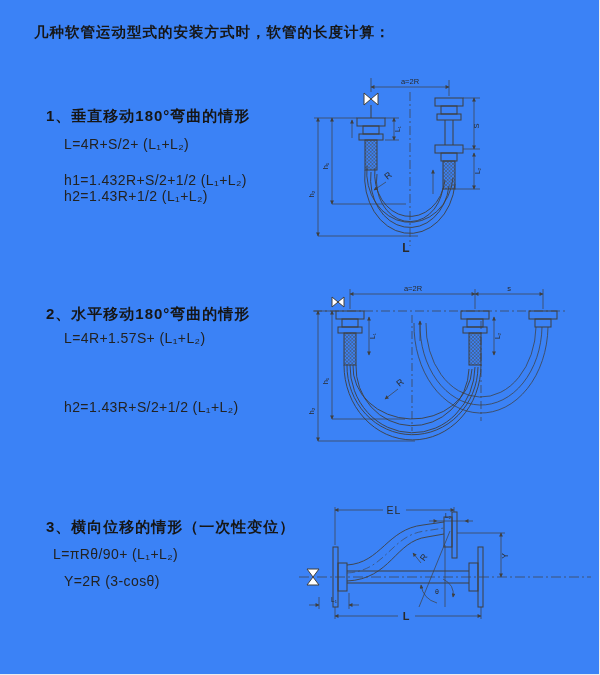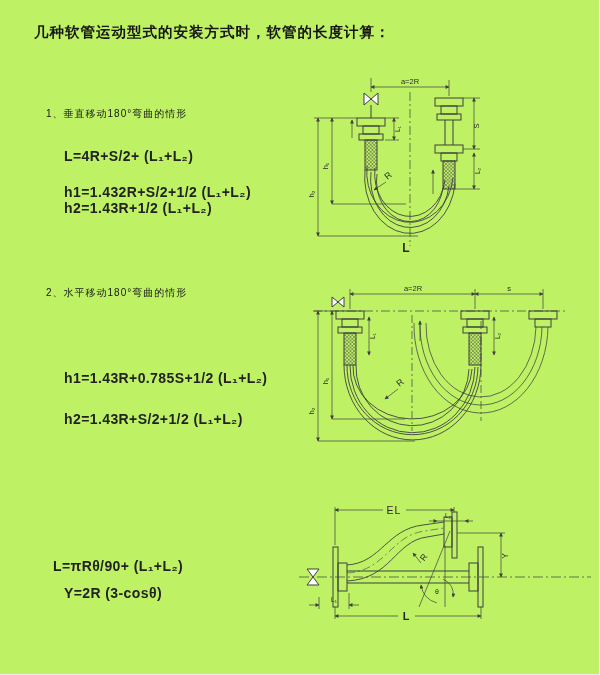--- a/index.html
+++ b/index.html
@@ -1,47 +1,48 @@
 <!DOCTYPE html>
 <html><head>
 <meta charset="utf-8">
 <style>
   html,body{margin:0;padding:0;background:#ffffff;}
   .page{
-    position:relative;width:600px;height:675px;background:#bef264;
+    position:relative;width:600px;height:675px;background:#3b82f6;
     font-family:"Liberation Sans","DejaVu Sans",sans-serif;color:#1d1d1d;
     overflow:hidden;border-right:1px solid #ececec;border-bottom:1px solid #ececec;box-sizing:border-box;
   }
   .abs{position:absolute;white-space:nowrap;}
   .doc-title{left:34px;top:23px;font-size:14.5px;font-weight:bold;letter-spacing:1px;color:#161616;}
-  .sec-heading{font-size:10px;font-weight:normal;letter-spacing:1px;color:#161616;}
-  .formula{font-size:14px;font-weight:700;letter-spacing:.4px;color:#222;margin-top:12px;}
+  .sec-heading{font-size:15px;font-weight:bold;letter-spacing:1px;color:#161616;}
+  .formula{font-size:14px;font-weight:400;letter-spacing:.4px;color:#222;}
   svg{position:absolute;overflow:visible;}
   svg text{font-family:"Liberation Sans","DejaVu Sans",sans-serif;fill:#2a2a2a;}
   .lbl{font-size:7.5px;}
   .lbl-sm{font-size:6.5px;}
   .lbl-lg{font-size:12px;font-weight:bold;}
   .lbl-el{font-size:10.5px;letter-spacing:1px;}
 </style>
 </head>
 <body>
 
 <div class="page">
 
   <div class="abs doc-title">几种软管运动型式的安装方式时，软管的长度计算：</div>
 
   <div class="abs sec-heading" style="left:46px;top:107px">1、垂直移动180°弯曲的情形</div>
   <div class="abs formula" style="left:64px;top:136px">L=4R+S/2+ (L₁+L₂)</div>
   <div class="abs formula" style="left:64px;top:172px">h1=1.432R+S/2+1/2 (L₁+L₂)</div>
   <div class="abs formula" style="left:64px;top:188px">h2=1.43R+1/2 (L₁+L₂)</div>
 
-  <div class="abs sec-heading" style="left:46px;top:286px">2、水平移动180°弯曲的情形</div>
-  <div class="abs formula" style="left:64px;top:358px">h1=1.43R+0.785S+1/2 (L₁+L₂)</div>
+  <div class="abs sec-heading" style="left:46px;top:305px">2、水平移动180°弯曲的情形</div>
+  <div class="abs formula" style="left:64px;top:330px">L=4R+1.57S+ (L₁+L₂)</div>
   <div class="abs formula" style="left:64px;top:399px">h2=1.43R+S/2+1/2 (L₁+L₂)</div>
 
+  <div class="abs sec-heading" style="left:46px;top:518px">3、横向位移的情形（一次性变位）</div>
   <div class="abs formula" style="left:53px;top:546px">L=πRθ/90+ (L₁+L₂)</div>
   <div class="abs formula" style="left:64px;top:573px">Y=2R (3-cosθ)</div>
 
   <svg style="left:306px;top:66px" width="286" height="192" viewBox="0 0 286 192">
     <defs>
       <marker id="ar1" viewBox="0 0 10 10" refX="9" refY="5" markerWidth="7" markerHeight="5.5" orient="auto-start-reverse">
         <path d="M0,0 L10,5 L0,10 z" fill="#3f3f3f"></path>
       </marker>
       <pattern id="ht1" width="3.5" height="3.5" patternUnits="userSpaceOnUse">
         <path d="M0,0 L3.5,3.5 M3.5,0 L0,3.5" stroke="#4a4a4a" stroke-width="0.5"></path>

